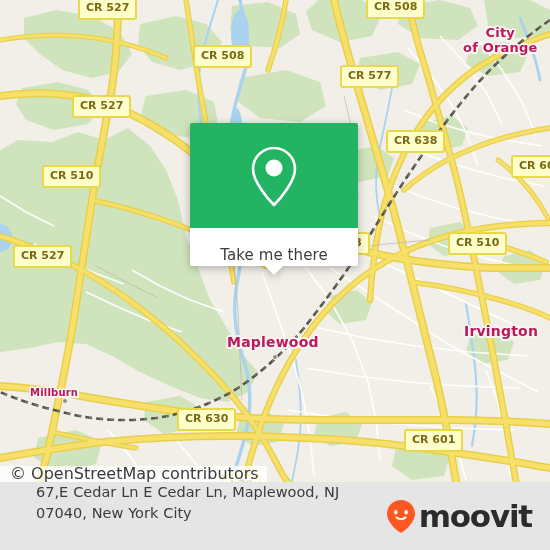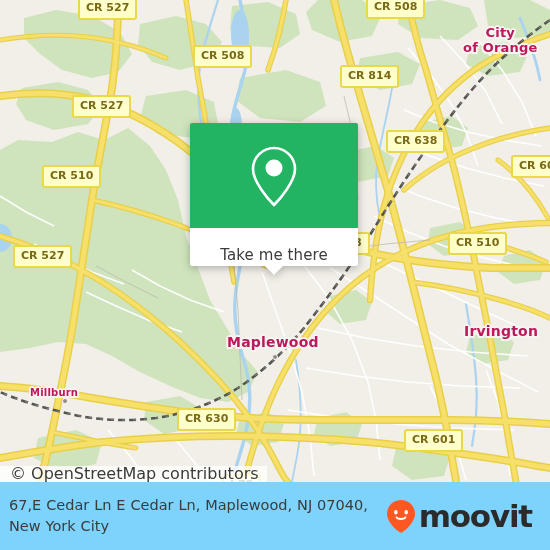--- a/index.html
+++ b/index.html
@@ -144,25 +144,24 @@
     z-index: 30;
   }
 
   
   #footer {
     position: absolute;
     left: 0;
     top: 482px;
     width: 550px;
     height: 68px;
-    background: #7dd3fc;
+    background: #e5e5e5;
     display: flex;
-    align-items: center;
     box-sizing: border-box;
-    padding: 0 12px 0 9px;
+    padding: 0 12px 0 36px;
   }
   #footer-text {
     flex: 1 1 auto;
     color: #3b3b3b;
     font-family: "DejaVu Sans", sans-serif;
     font-size: 14.5px;
     line-height: 21px;
     max-width: 392px;
     word-spacing: .3px;
   }
@@ -360,21 +359,21 @@
 
     <div class="city-label" style="left:227px; top:334px; font-size:14px;">Maplewood</div>
     <div class="city-dot" style="left:272px; top:354px;"></div>
 
     <div class="city-label" style="left:30px; top:387px; font-size:10px;">Millburn</div>
     <div class="city-dot" style="left:62px; top:398px;"></div>
 
     <div class="shield" style="left:78px; top:-3px;">CR 527</div>
     <div class="shield" style="left:366px; top:-4px;">CR 508</div>
     <div class="shield" style="left:193px; top:45px;">CR 508</div>
-    <div class="shield" style="left:340px; top:65px;">CR 814</div>
+    <div class="shield" style="left:340px; top:65px;">CR 577</div>
     <div class="shield" style="left:72px; top:95px;">CR 527</div>
     <div class="shield" style="left:386px; top:130px;">CR 638</div>
     <div class="shield" style="left:511px; top:155px;">CR 605</div>
     <div class="shield" style="left:42px; top:165px;">CR 510</div>
     <div class="shield" style="left:13px; top:245px;">CR 527</div>
     <div class="shield" style="left:448px; top:232px;">CR 510</div>
     <div class="shield" style="left:177px; top:408px;">CR 630</div>
     <div class="shield" style="left:404px; top:429px;">CR 601</div>
     <div class="shield" style="left:508px; top:402px;margin-left:44px;">GSP</div>
     <div class="shield interstate" style="left:222px; top:474px;">I 78</div>

